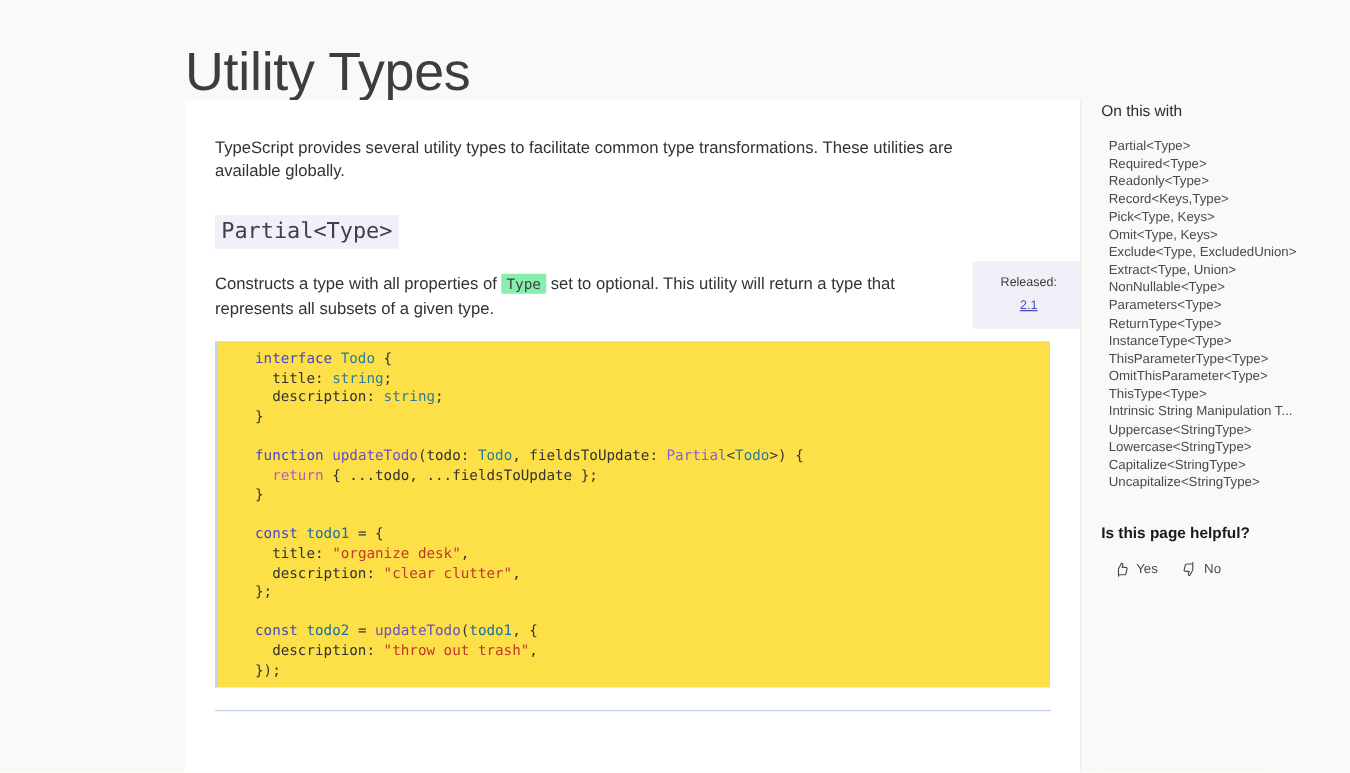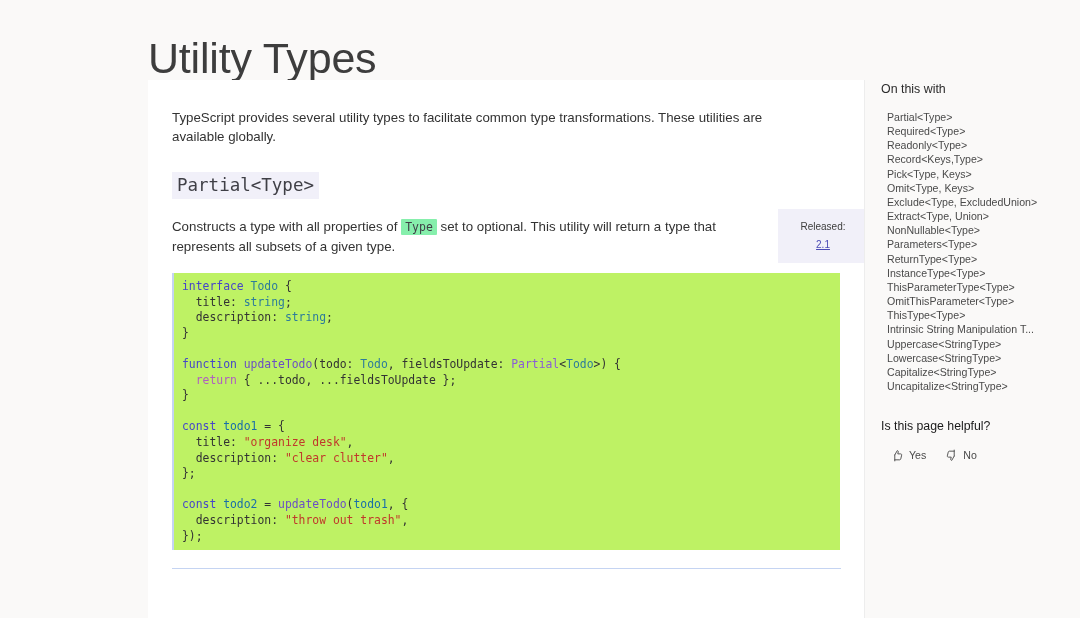--- a/index.html
+++ b/index.html
@@ -126,23 +126,23 @@
     font-weight: bold;
     color: #1a1a1a;
     margin: 25px 0 0 0;
     line-height: 16px;
   }
 
   
   .code-block {
     position: relative;
     margin: 16px 0 0 0;
-    padding: 6px 0 6px 8px;
+    padding: 6px 0 6px 30px;
     border-left: 2px solid #c5d4f2;
-    background: #bef264;
+    background: #fde047;
   }
   pre.code {
     margin: 0;
     font-family: "DejaVu Sans Mono", "Liberation Mono", monospace;
     font-size: 11.4px;
     line-height: 15.6px;
     color: #1a1a1a;
     white-space: pre;
   }
   .tok-kw      { color: #4646c8; }
@@ -189,21 +189,21 @@
   .toc-list li {
     font-size: 10.6px;
     color: #4a4a4a;
     line-height: 14.15px;
     white-space: nowrap;
     cursor: pointer;
   }
 
   .helpful-title {
     font-size: 12.3px;
-    font-weight: normal;
+    font-weight: bold;
     color: #1a1a1a;
     margin: 24px 0 0 0;
     line-height: 18px;
   }
   .helpful-row {
     display: flex;
     align-items: center;
     margin: 13px 0 0 10px;
     gap: 19px;
   }

